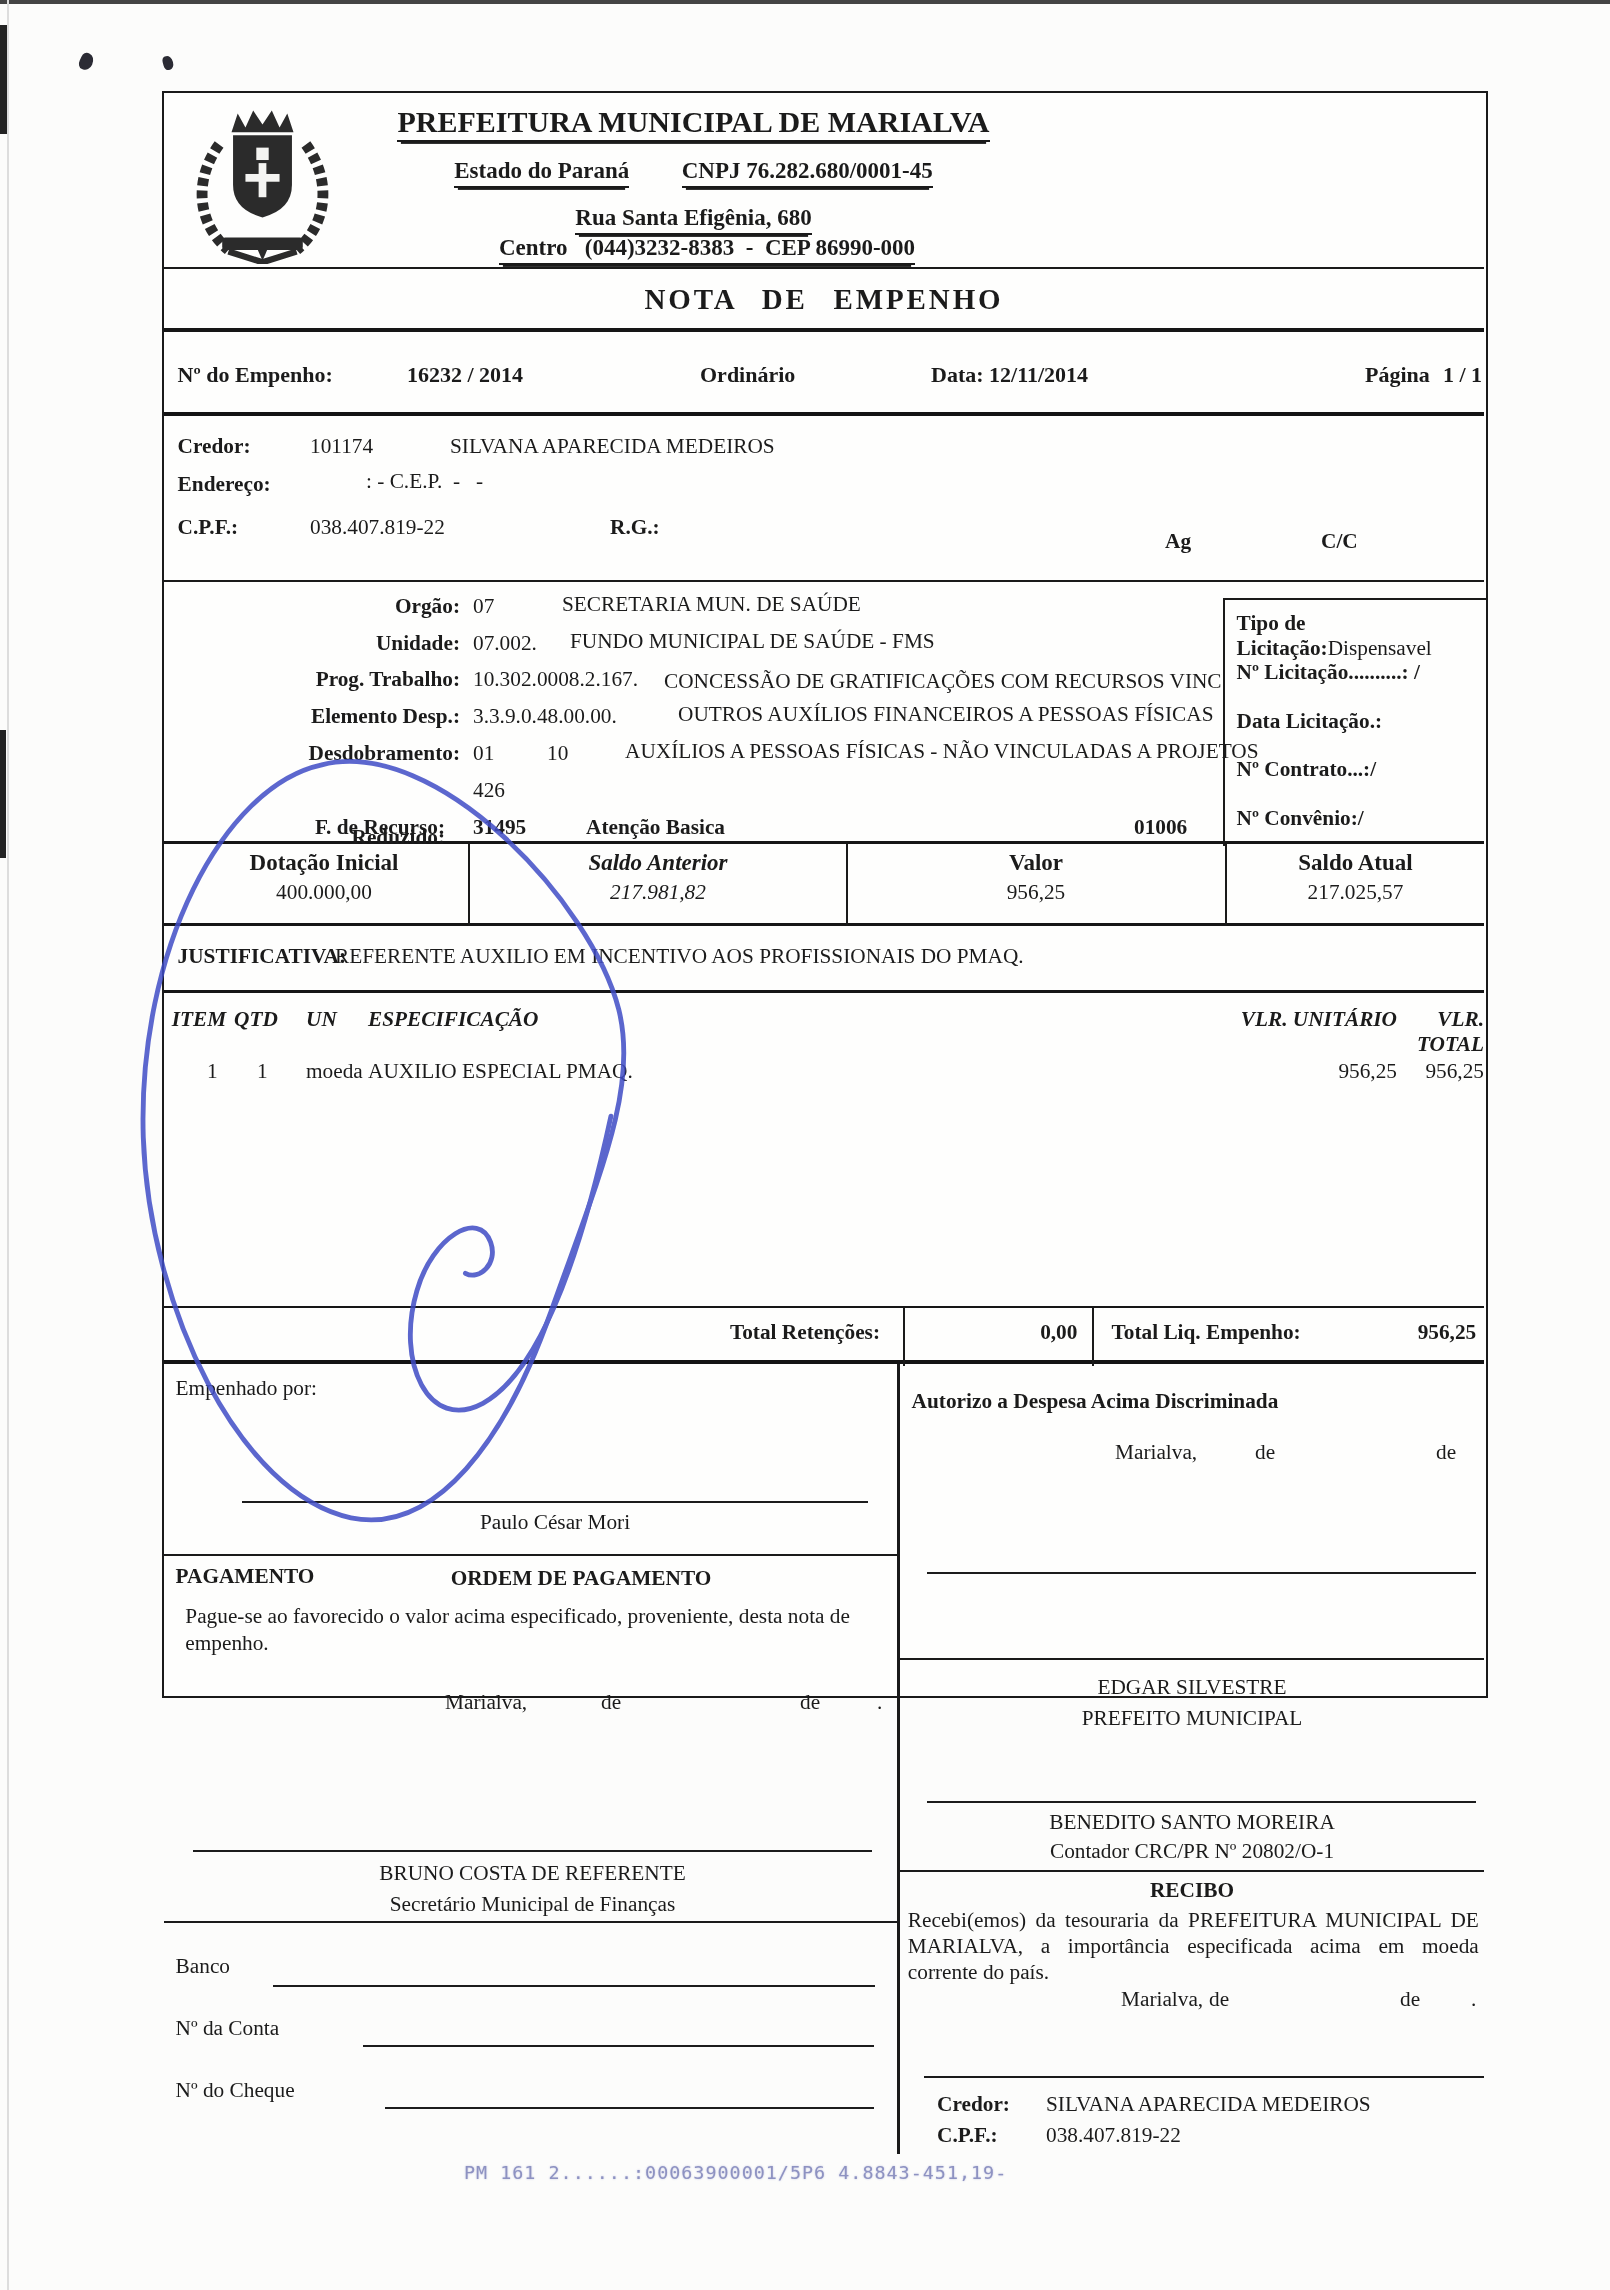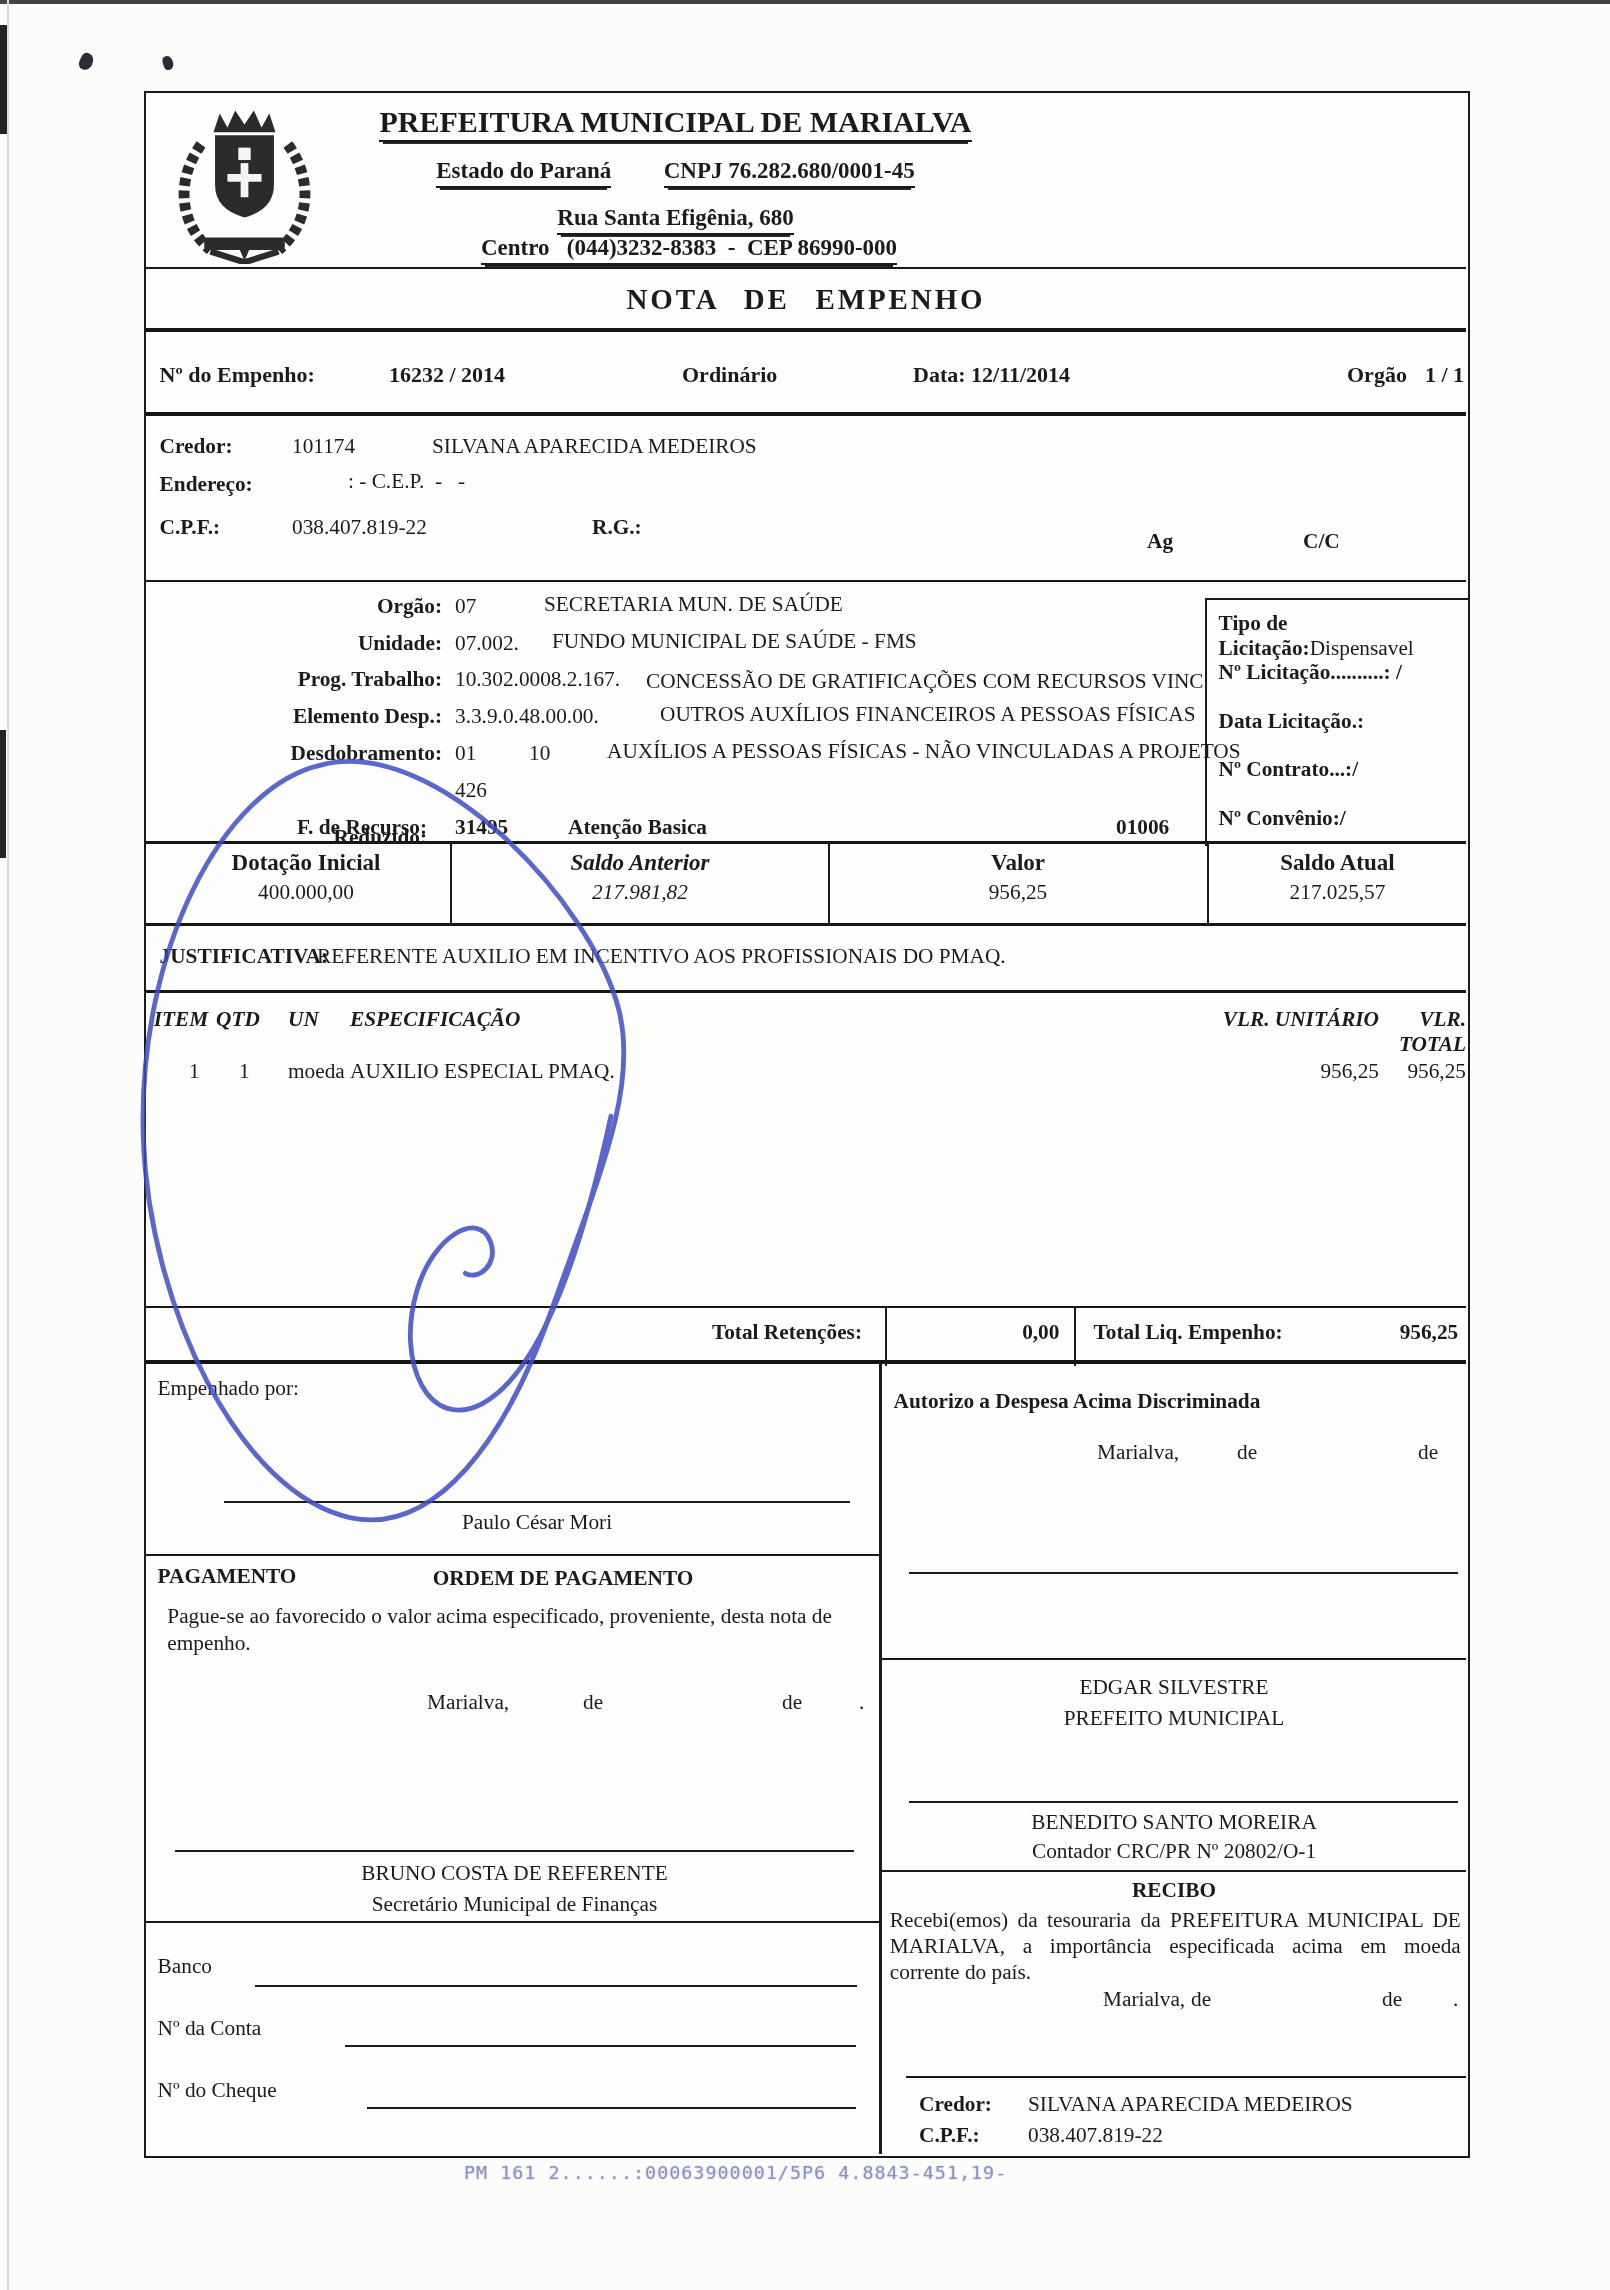--- a/index.html
+++ b/index.html
@@ -4,21 +4,21 @@
 <style>
   html,body{margin:0;padding:0;background:#e9e9e9;}
   #page{position:relative;width:1611px;height:2290px;background:#fcfcfb;overflow:hidden;
         font-family:"Liberation Serif", serif;color:#1b1b1b;}
   .abs{position:absolute;}
   .b{font-weight:bold;}
   .i{font-style:italic;}
   .pre{white-space:pre;}
   .ctr{text-align:center;}
   .rt{text-align:right;}
-  #sheet{position:absolute;left:144px;top:91px;width:1326px;height:2067px;
+  #sheet{position:absolute;left:162px;top:91px;width:1326px;height:1607px;
          border:2.9px solid #1a1a1a;background:#fefefd;box-sizing:border-box;font-size:21.3px;}
   .sect{position:absolute;left:0;width:1320px;box-sizing:border-box;}
   .hline{position:absolute;border-top:2.9px solid #1a1a1a;height:0;}
   .sigline{position:absolute;border-top:2.9px solid #1c1c1c;height:0;}
   .dbl{box-shadow:0 5.8px 0 -3.9px #1c1c1c;}
   .u3{border-bottom:2.9px solid #1a1a1a;padding-bottom:1.9px;display:inline-block;}
   
   .edge{position:absolute;background:#232323;}
   .speck{position:absolute;background:#2b2b34;border-radius:40% 60% 55% 45%;}
   #stamp{position:absolute;left:464px;top:2162px;font-family:"DejaVu Sans Mono",monospace;
@@ -74,21 +74,21 @@
 
     <div class="sect ctr" style="top:176px;height:63px;border-bottom:4.9px solid #161616;padding-top:13.6px;">
       <span class="b" style="font-size:29px;letter-spacing:2.9px;word-spacing:15.5px;">NOTA  DE  EMPENHO</span>
     </div>
 
     <div class="sect" style="top:244px;height:79px;border-bottom:4.9px solid #141414;font-size:22px;">
       <span class="abs b" style="left:13.6px;top:25px;">Nº do Empenho:</span>
       <span class="abs b" style="left:243px;top:25px;">16232 / 2014</span>
       <span class="abs b" style="left:536px;top:25px;">Ordinário</span>
       <span class="abs b" style="left:767px;top:25px;">Data: 12/11/2014</span>
-      <span class="abs b" style="left:1201px;top:25px;">Orgão</span>
+      <span class="abs b" style="left:1201px;top:25px;">Página</span>
       <span class="abs b" style="left:1279px;top:25px;">1 / 1</span>
     </div>
 
     <div class="sect" style="top:327px;height:162px;border-bottom:2.9px solid #1a1a1a;">
       <span class="abs b" style="left:13.6px;top:13.6px;">Credor:</span>
       <span class="abs" style="left:146px;top:13.6px;">101174</span>
       <span class="abs" style="left:286px;top:13.6px;">SILVANA APARECIDA MEDEIROS</span>
       <span class="abs b" style="left:13.6px;top:52px;">Endereço:</span>
       <span class="abs pre" style="left:202px;top:49px;">: - C.E.P.  -   -</span>
       <span class="abs b" style="left:13.6px;top:95px;">C.P.F.:</span>

